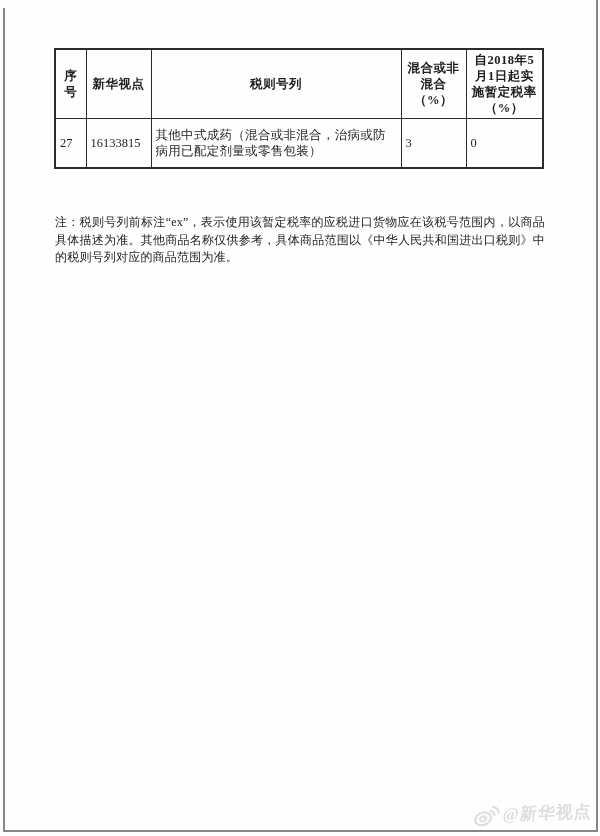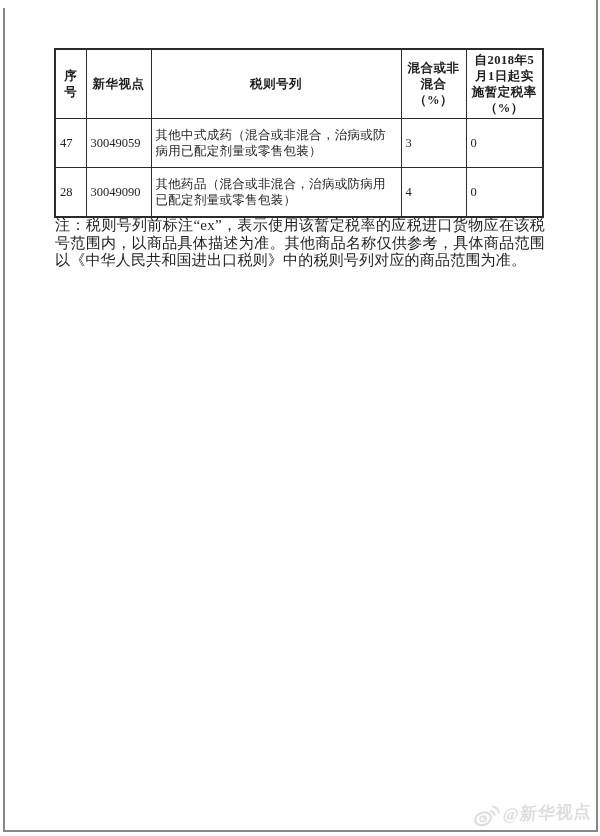--- a/index.html
+++ b/index.html
@@ -69,21 +69,21 @@
   td.name-cell {
     text-align: left;
     padding: 2px 6px;
     letter-spacing: 0.3px;
   }
   
   .note {
     position: absolute;
     left: 55px; top: 202px;
     width: 490px;
-    font-size: 15px;
+    font-size: 12px;
     line-height: 17.5px;
     text-align: justify;
     letter-spacing: 0.2px;
   }
   
   .watermark {
     position: absolute;
     right: 8px; top: 800px;
     display: flex;
     align-items: center;
@@ -120,31 +120,24 @@
       <tr>
         <th>序号</th>
         <th>新华视点</th>
         <th>税则号列</th>
         <th>混合或非混合（%）</th>
         <th>自2018年5月1日起实施暂定税率（%）</th>
       </tr>
     </thead>
     <tbody>
       <tr>
-        <td>47</td>
-        <td>30049059</td>
+        <td>27</td>
+        <td>16133815</td>
         <td class="name-cell">其他中式成药（混合或非混合，治病或防病用已配定剂量或零售包装）</td>
         <td>3</td>
-        <td>0</td>
-      </tr>
-      <tr>
-        <td>28</td>
-        <td>30049090</td>
-        <td class="name-cell">其他药品（混合或非混合，治病或防病用已配定剂量或零售包装）</td>
-        <td>4</td>
         <td>0</td>
       </tr>
     </tbody>
   </table>
 
   <p class="note">注：税则号列前标注“ex”，表示使用该暂定税率的应税进口货物应在该税号范围内，以商品具体描述为准。其他商品名称仅供参考，具体商品范围以《中华人民共和国进出口税则》中的税则号列对应的商品范围为准。</p>
 
   <div class="watermark">
     <span>
       <svg width="28" height="26" viewBox="0 0 28 26" fill="none">

